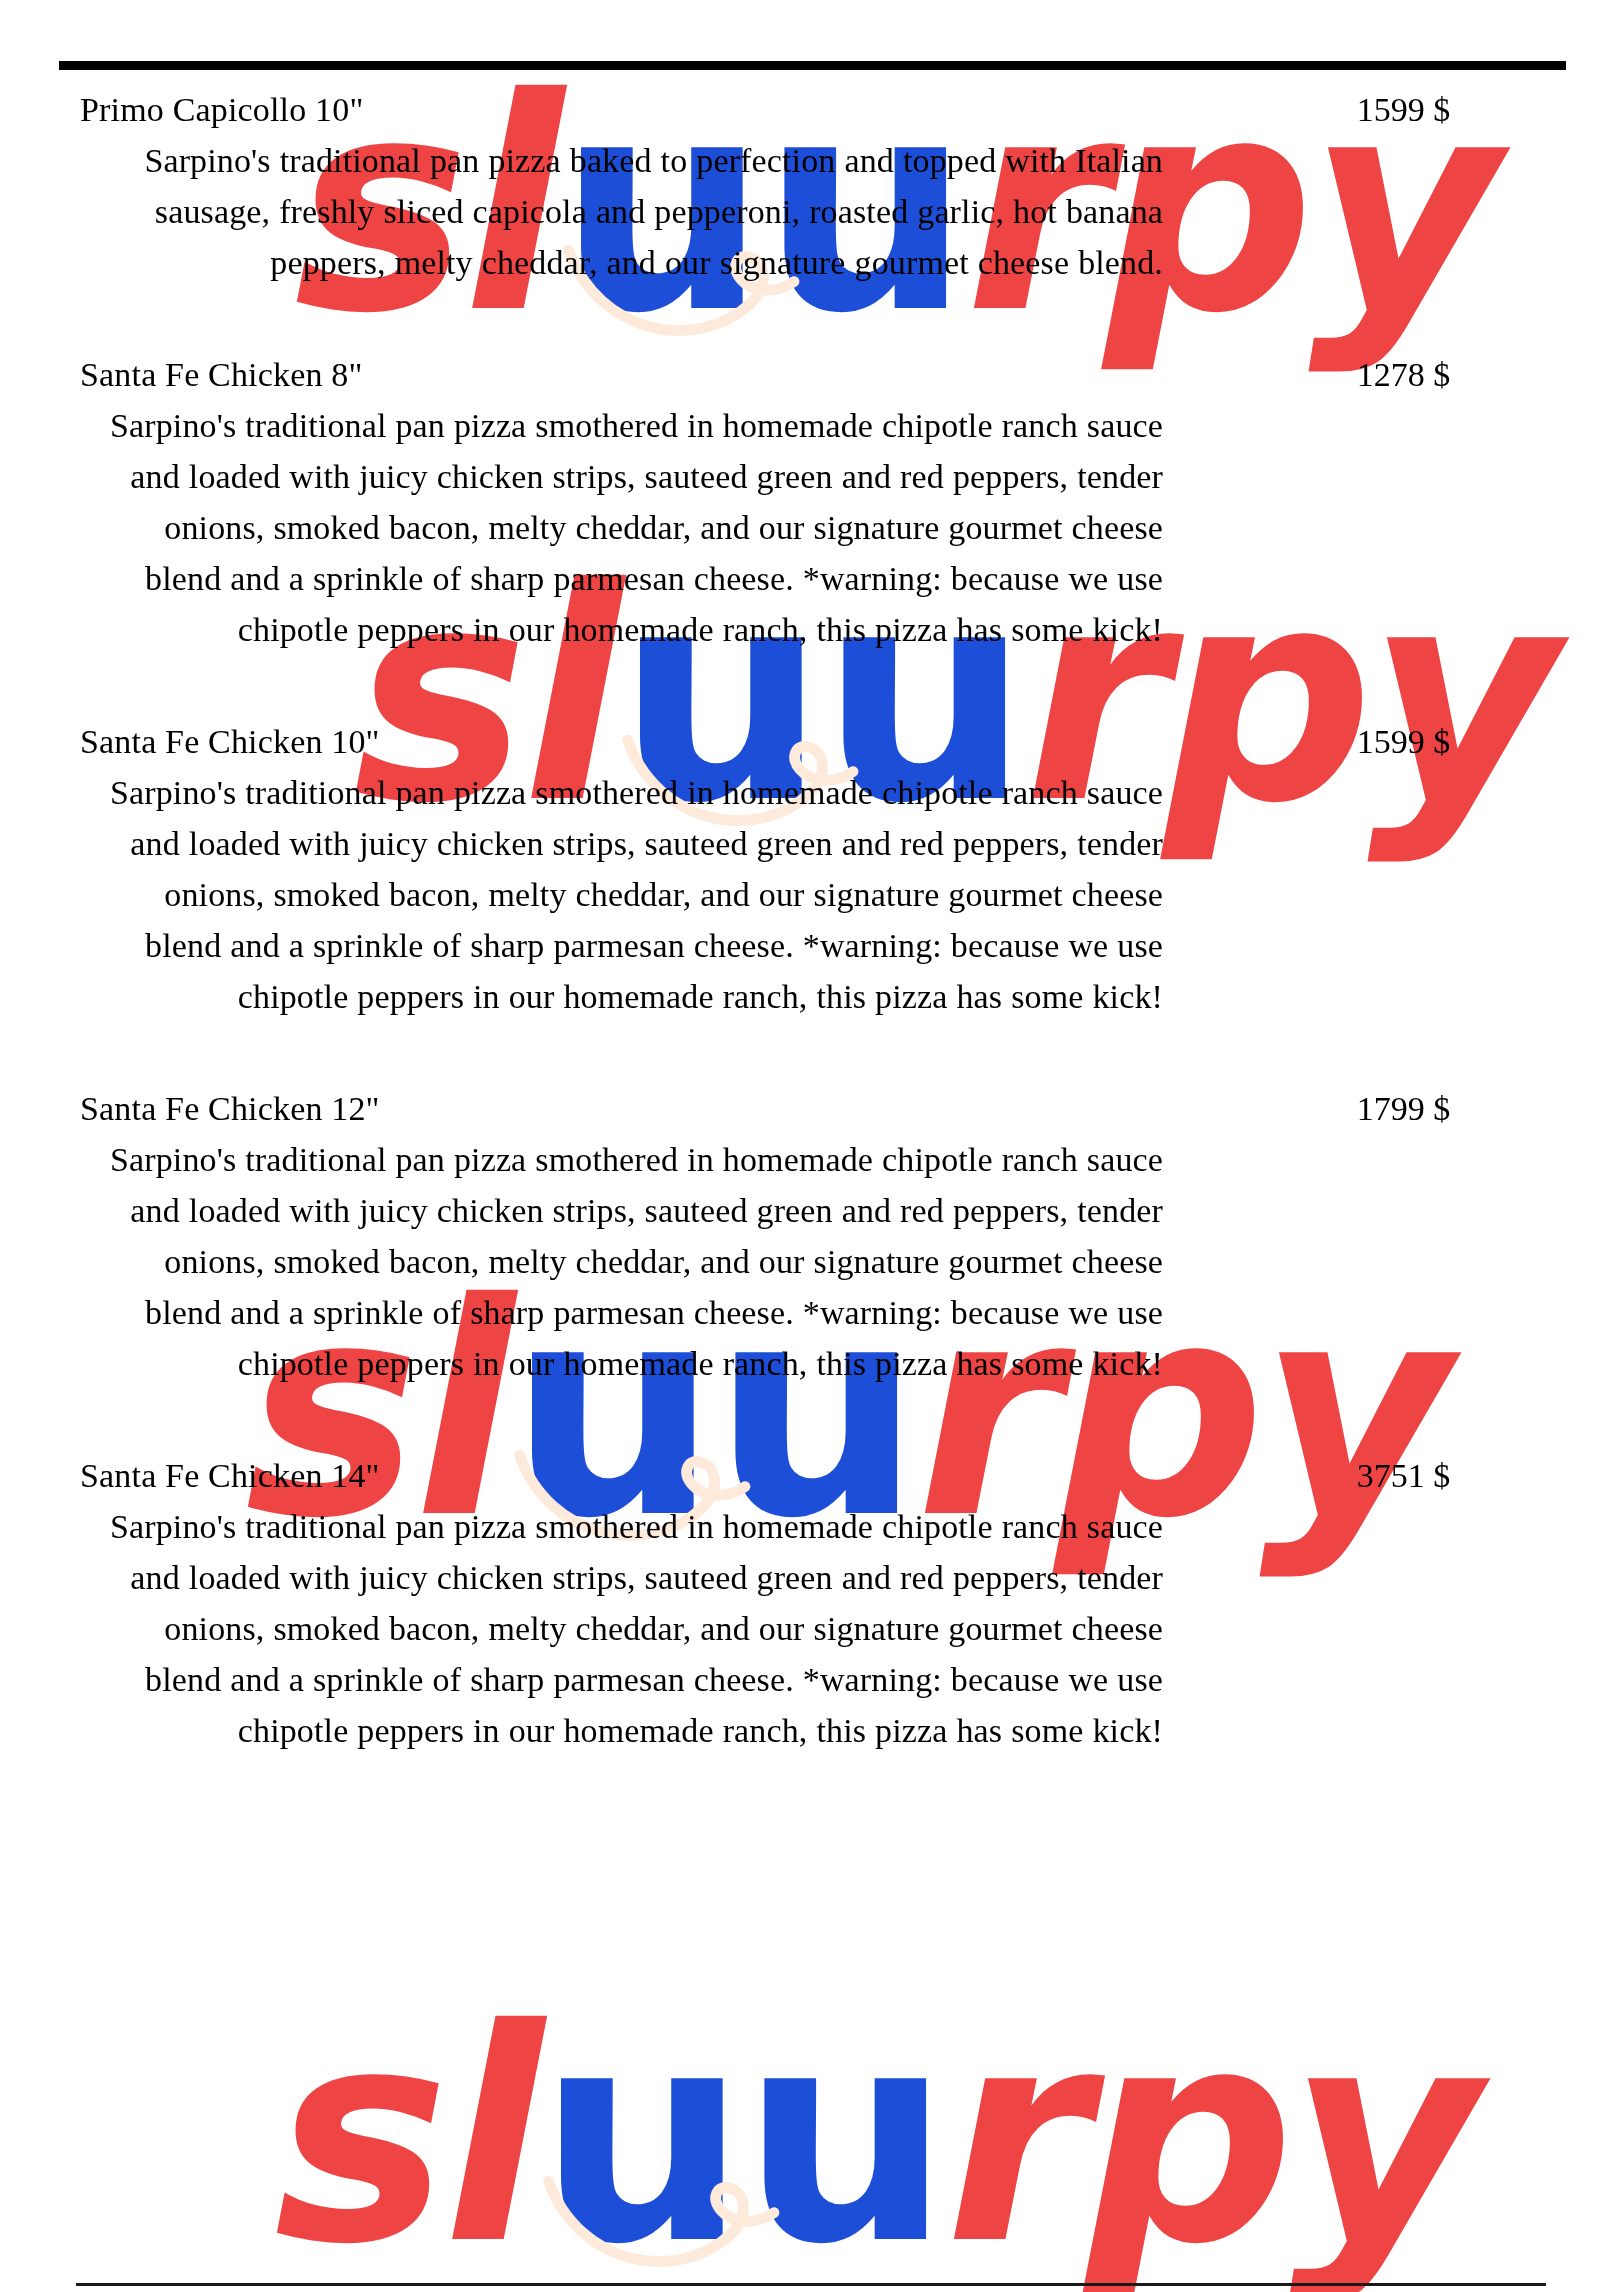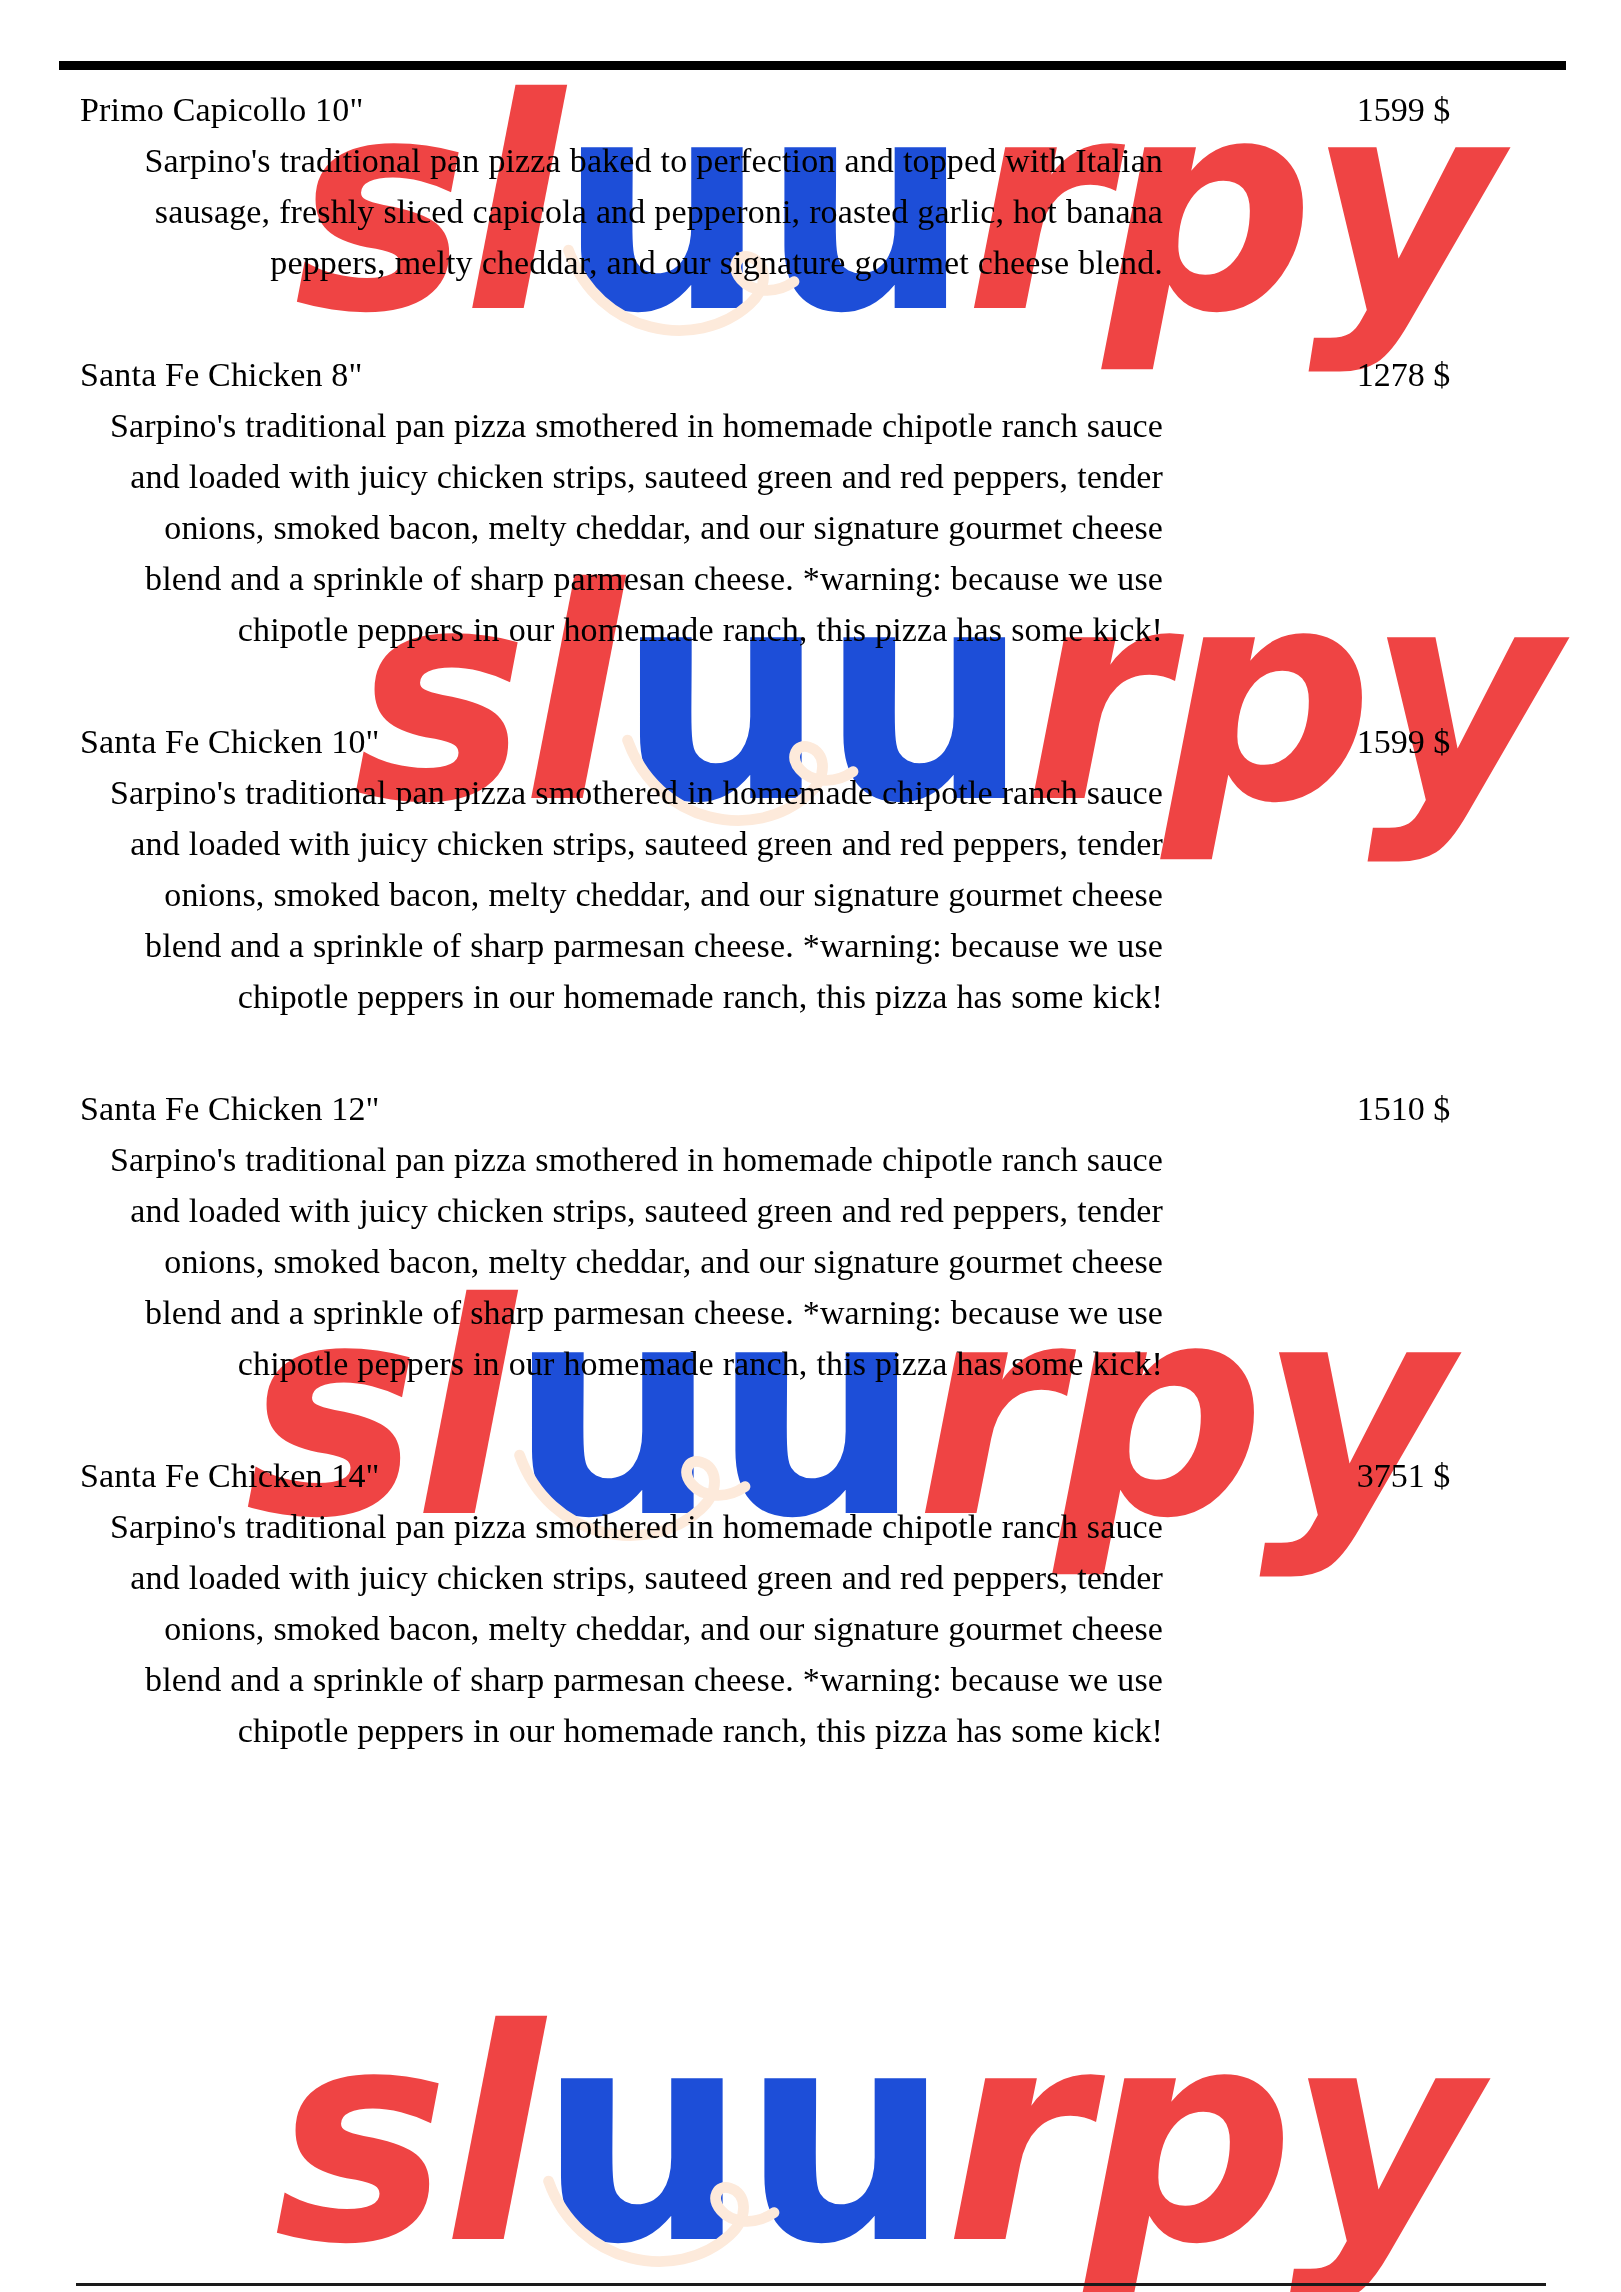--- a/index.html
+++ b/index.html
@@ -175,21 +175,21 @@
     <div class="item-head">
       <span class="item-name">Santa Fe Chicken 10"</span>
       <span class="item-price">1599 $</span>
     </div>
     <div class="item-desc">Sarpino's traditional pan pizza smothered in homemade chipotle ranch sauce and loaded with juicy chicken strips, sauteed green and red peppers, tender onions, smoked bacon, melty cheddar, and our signature gourmet cheese blend and a sprinkle of sharp parmesan cheese. *warning: because we use chipotle peppers in our homemade ranch, this pizza has some kick!</div>
   </div>
 
   <div class="item">
     <div class="item-head">
       <span class="item-name">Santa Fe Chicken 12"</span>
-      <span class="item-price">1510 $</span>
+      <span class="item-price">1799 $</span>
     </div>
     <div class="item-desc">Sarpino's traditional pan pizza smothered in homemade chipotle ranch sauce and loaded with juicy chicken strips, sauteed green and red peppers, tender onions, smoked bacon, melty cheddar, and our signature gourmet cheese blend and a sprinkle of sharp parmesan cheese. *warning: because we use chipotle peppers in our homemade ranch, this pizza has some kick!</div>
   </div>
 
   <div class="item">
     <div class="item-head">
       <span class="item-name">Santa Fe Chicken 14"</span>
       <span class="item-price">3751 $</span>
     </div>
     <div class="item-desc">Sarpino's traditional pan pizza smothered in homemade chipotle ranch sauce and loaded with juicy chicken strips, sauteed green and red peppers, tender onions, smoked bacon, melty cheddar, and our signature gourmet cheese blend and a sprinkle of sharp parmesan cheese. *warning: because we use chipotle peppers in our homemade ranch, this pizza has some kick!</div>

